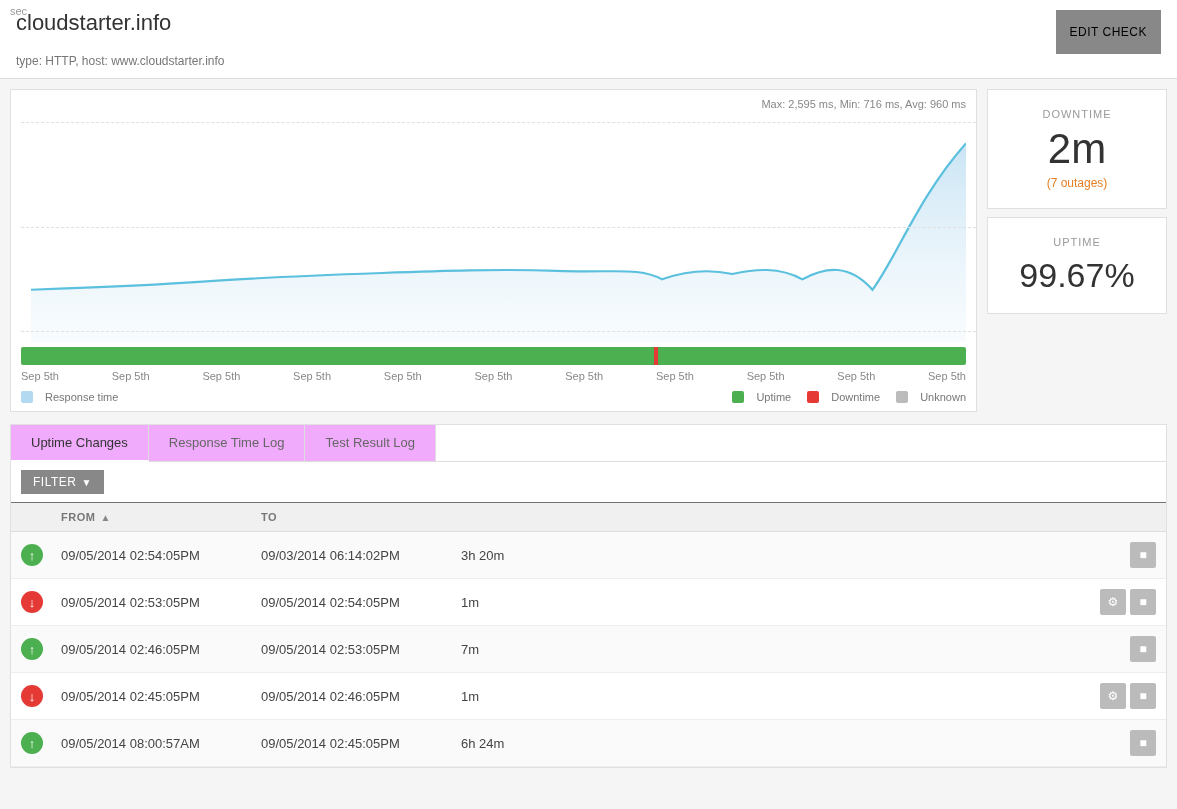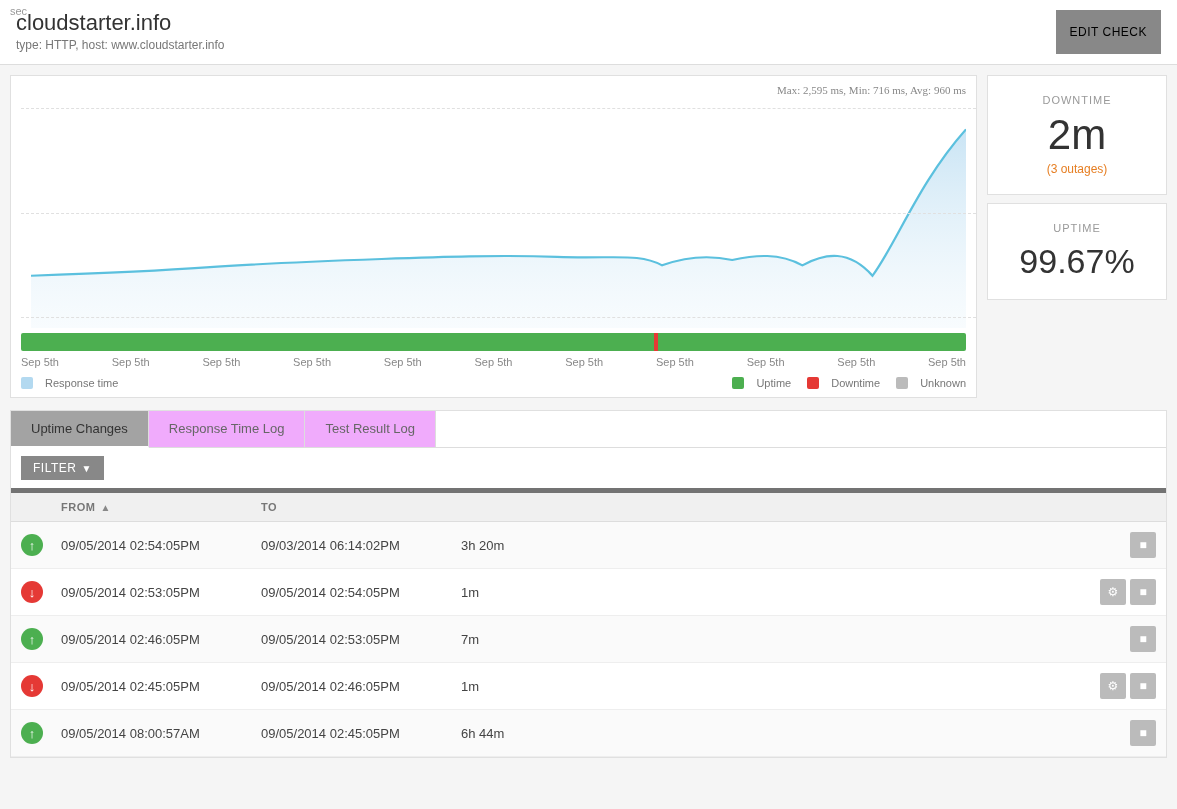--- a/index.html
+++ b/index.html
@@ -7,21 +7,21 @@
 
     .header {
       background: #fff;
       padding: 10px 16px;
       border-bottom: 1px solid #ddd;
       display: flex;
       justify-content: space-between;
       align-items: flex-start;
     }
     .header-title { font-size: 22px; color: #333; font-weight: normal; }
-    .header-subtitle { font-size: 12px; color: #777; margin-top: 2px; }
+    .header-subtitle { font-size: 12px; color: #777; margin-top: 18px; }
     .edit-check-btn {
       background: #888;
       color: #000000;
       border: none;
       padding: 15px 14px;
       font-size: 12px;
       cursor: pointer;
       letter-spacing: 0.5px;
       text-transform: uppercase;
     }
@@ -36,21 +36,20 @@
       flex: 1;
       background: #fff;
       border: 1px solid #e0e0e0;
     }
 
     .chart-stats {
       text-align: right;
       font-size: 11px;
       color: #888;
       padding: 8px 10px 2px 10px;
-      font-family: Liberation Serif, serif;
     }
 
     .chart-area {
       position: relative;
       height: 230px;
       padding: 0 10px;
       overflow: hidden;
     }
 
     .y-axis {
@@ -157,29 +156,29 @@
     }
     .tab {
       padding: 10px 20px;
       font-size: 13px;
       color: #666;
       cursor: pointer;
       border-right: 1px solid #ddd;
       background: #f0abfc;
     }
     .tab.active {
-      background: #a3a3a3;
+      background: #f0abfc;
       color: #333;
       border-bottom: 2px solid #fff;
       margin-bottom: -1px;
     }
 
     .filter-bar {
       padding: 8px 10px;
-      border-bottom: 5px solid #737373;
+      border-bottom: 1px solid #737373;
     }
     .filter-btn {
       background: #888;
       color: #fff;
       border: none;
       padding: 5px 12px;
       font-size: 12px;
       cursor: pointer;
       display: inline-flex;
       align-items: center;
@@ -329,21 +328,21 @@
         <div class="legend-color" style="background:#bbb;"></div>
         <span>Unknown</span>
       </div>
     </div>
   </div>
 
   <div class="side-panels">
     <div class="stat-card">
       <div class="stat-label">DOWNTIME</div>
       <div class="stat-value">2m</div>
-      <div class="stat-sub">(3 outages)</div>
+      <div class="stat-sub">(7 outages)</div>
     </div>
     <div class="stat-card">
       <div class="stat-label">UPTIME</div>
       <div class="stat-value-pct">99.67%</div>
     </div>
   </div>
 
 </div>
 
 <div class="tabs-section">
@@ -449,21 +448,21 @@
       <div class="col-icon">
         <div class="status-circle status-up">↑</div>
       </div>
       <div class="col-from">
         <span class="cell-text">09/05/2014 08:00:57AM</span>
       </div>
       <div class="col-to">
         <span class="cell-text">09/05/2014 02:45:05PM</span>
       </div>
       <div class="col-duration">
-        <span class="duration-text">6h 44m</span>
+        <span class="duration-text">6h 24m</span>
       </div>
       <div class="col-actions">
         <button class="action-btn">■</button>
       </div>
     </div>
 
   </div>
 </div>
 
 </body></html>

